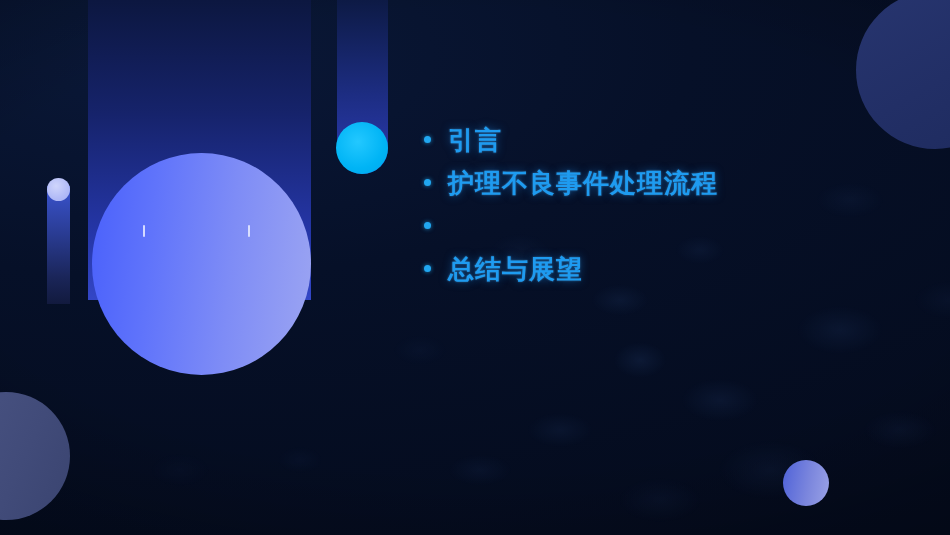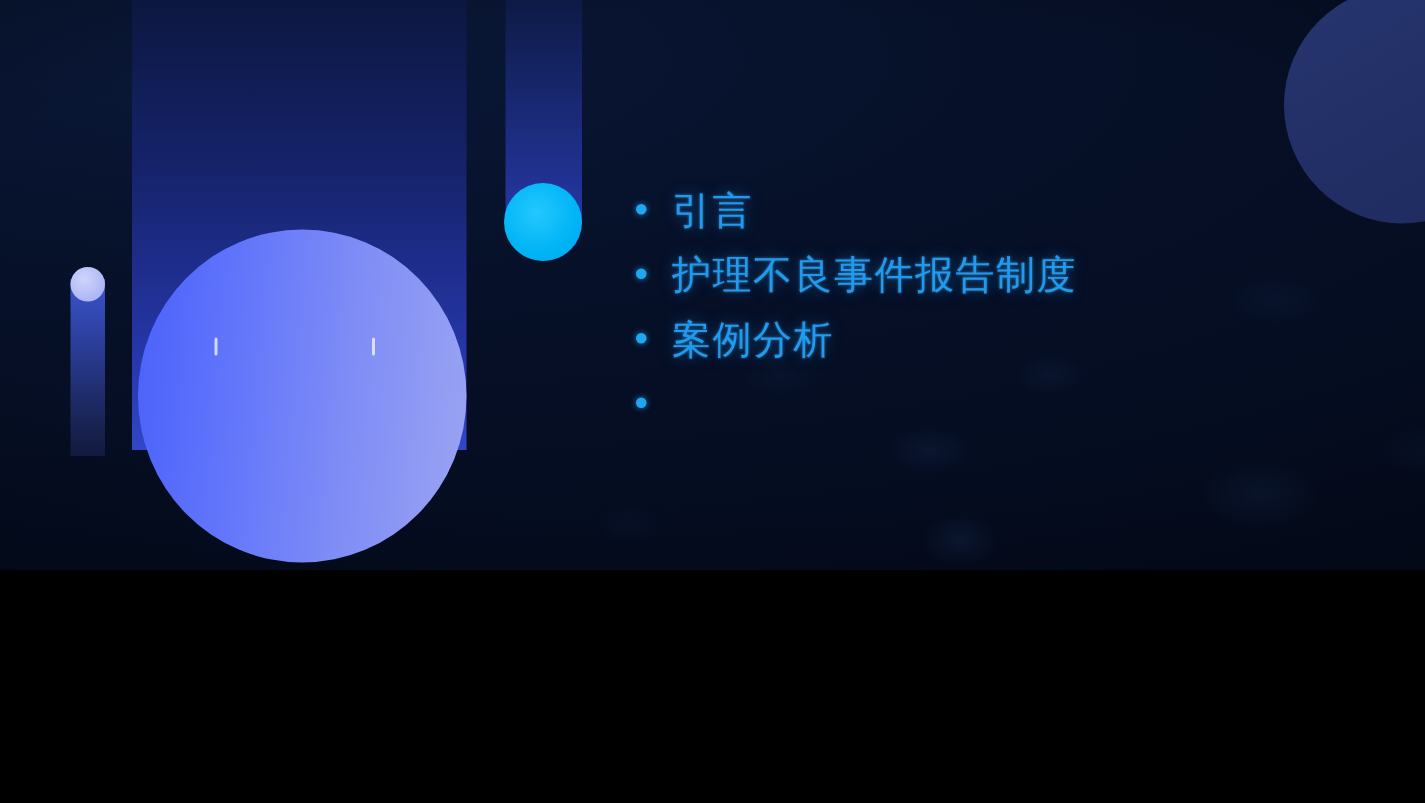--- a/index.html
+++ b/index.html
@@ -8,23 +8,24 @@
     padding: 0;
     background: #000;
   }
   body {
     font-family: "Liberation Sans", "DejaVu Sans", sans-serif;
   }
 
   .slide {
     position: relative;
     width: 950px;
-    height: 380px;
+    height: 535px;
     overflow: hidden;
     background: #404040;
+    font-weight: bold;
   }
 
   
   .bg-base {
     position: absolute;
     inset: 0;
     background:
       radial-gradient(130% 100% at 18% 10%, #0a1838 0%, #061028 42%, #040b1d 100%);
   }
 
@@ -191,24 +192,24 @@
   <div class="shape tick tick-a"></div>
   <div class="shape tick tick-b"></div>
 
   <ul class="toc">
     <li class="toc-item">
       <span class="toc-bullet"></span>
       <span class="toc-text">引言</span>
     </li>
     <li class="toc-item">
       <span class="toc-bullet"></span>
-      <span class="toc-text">护理不良事件报告制度</span>
-    </li>
-    <li class="toc-item">
-      <span class="toc-bullet"></span>
-      <span class="toc-text">案例分析</span>
-    </li>
-    <li class="toc-item">
-      <span class="toc-bullet"></span>
+      <span class="toc-text">护理不良事件处理流程</span>
+    </li>
+    <li class="toc-item">
+      <span class="toc-bullet"></span>
+    </li>
+    <li class="toc-item">
+      <span class="toc-bullet"></span>
+      <span class="toc-text">总结与展望</span>
     </li>
   </ul>
 
 </div>
 
 </body></html>

